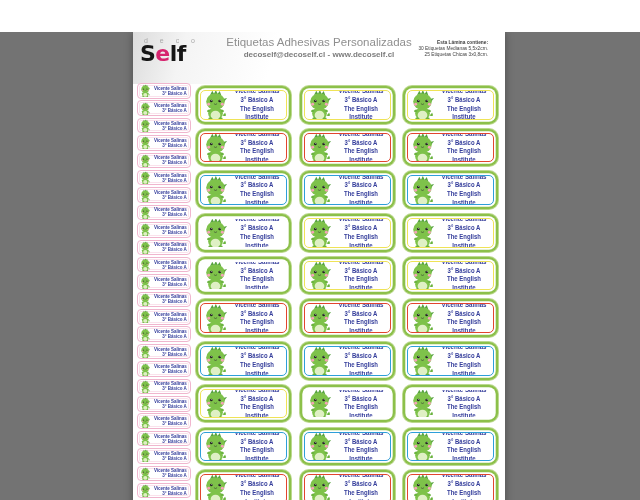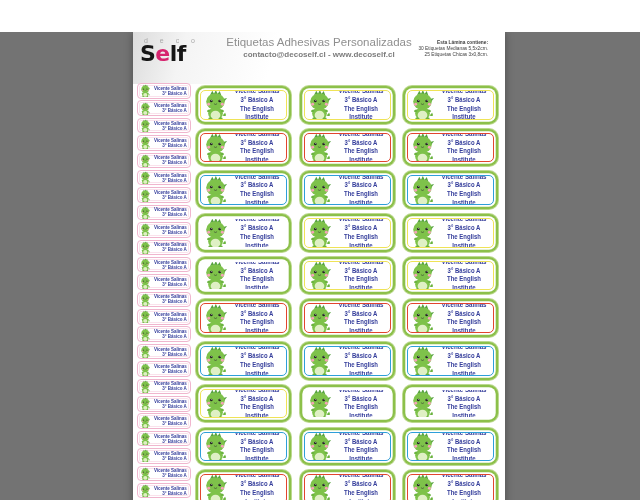--- a/index.html
+++ b/index.html
@@ -80,21 +80,21 @@
 <div id="canvas" style="background: #737373; margin-top: 32px;">
   <div id="page">
 
     <div id="logo">
       <div class="logo-top">d e c o</div>
       <div class="logo-main"><span>S</span><span class="logo-accent">e</span><span>lf</span></div>
     </div>
 
     <div id="titles">
       <div class="title">Etiquetas Adhesivas Personalizadas</div>
-      <div class="subtitle">contacto@decoself.cl - www.decoself.cl</div>
+      <div class="subtitle">decoself@decoself.cl - www.decoself.cl</div>
     </div>
 
     <div id="fineprint">
       <div class="fp">
         <div class="b">Esta Lámina contiene:</div>
         <div>30 Etiquetas Medianas 5,5x2cm.</div>
         <div>25 Etiquetas Chicas 3x0,8cm.</div>
       </div>
     </div>
 

